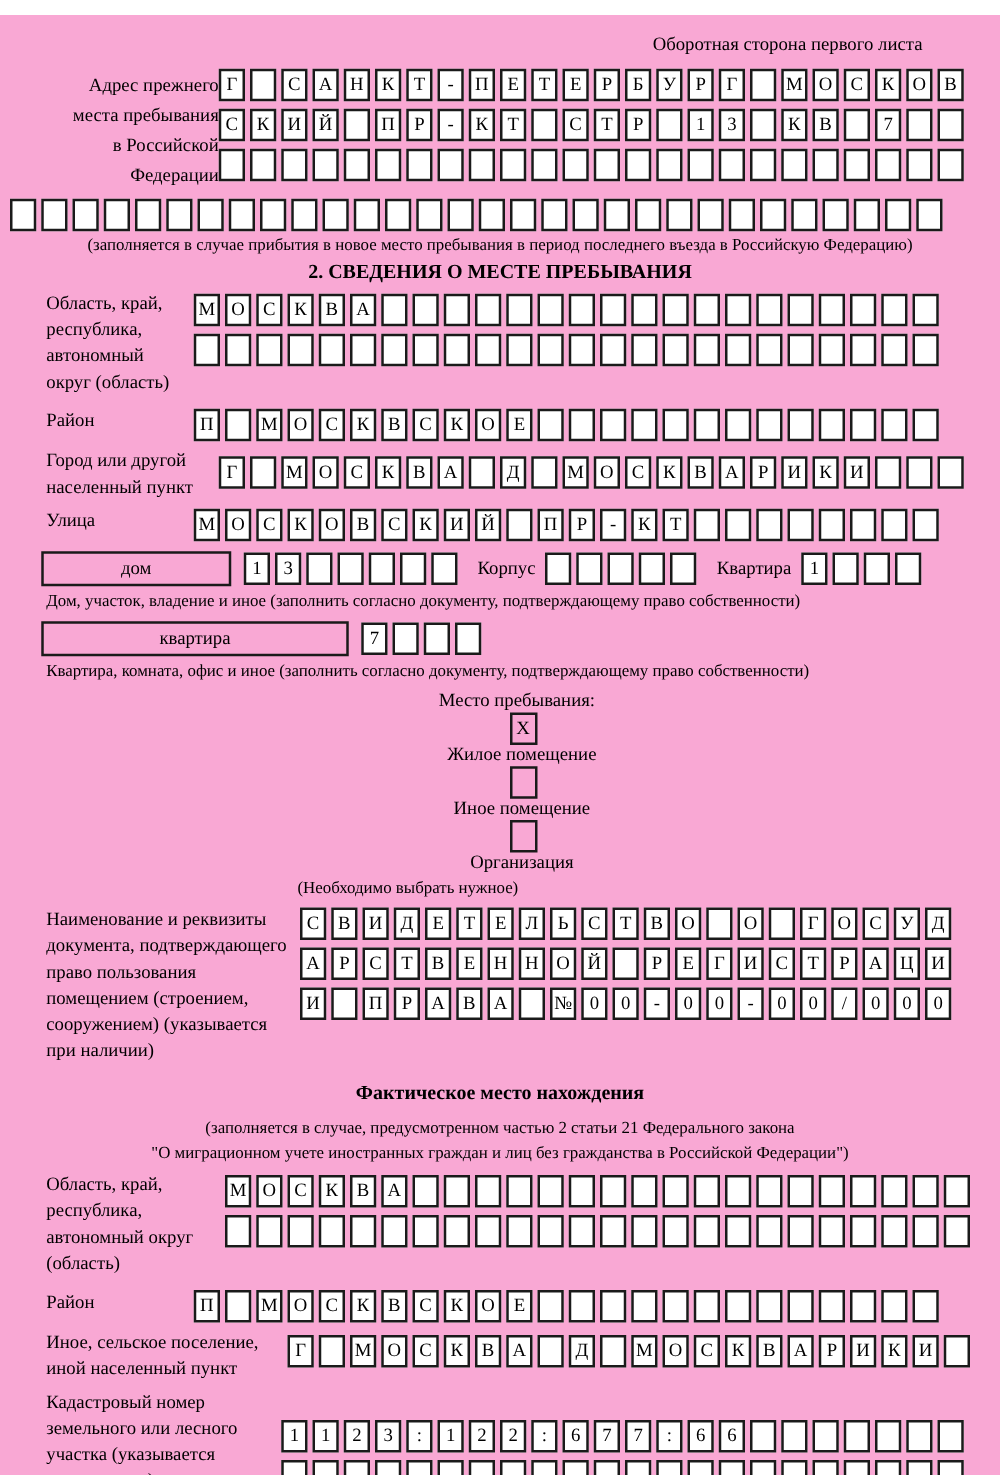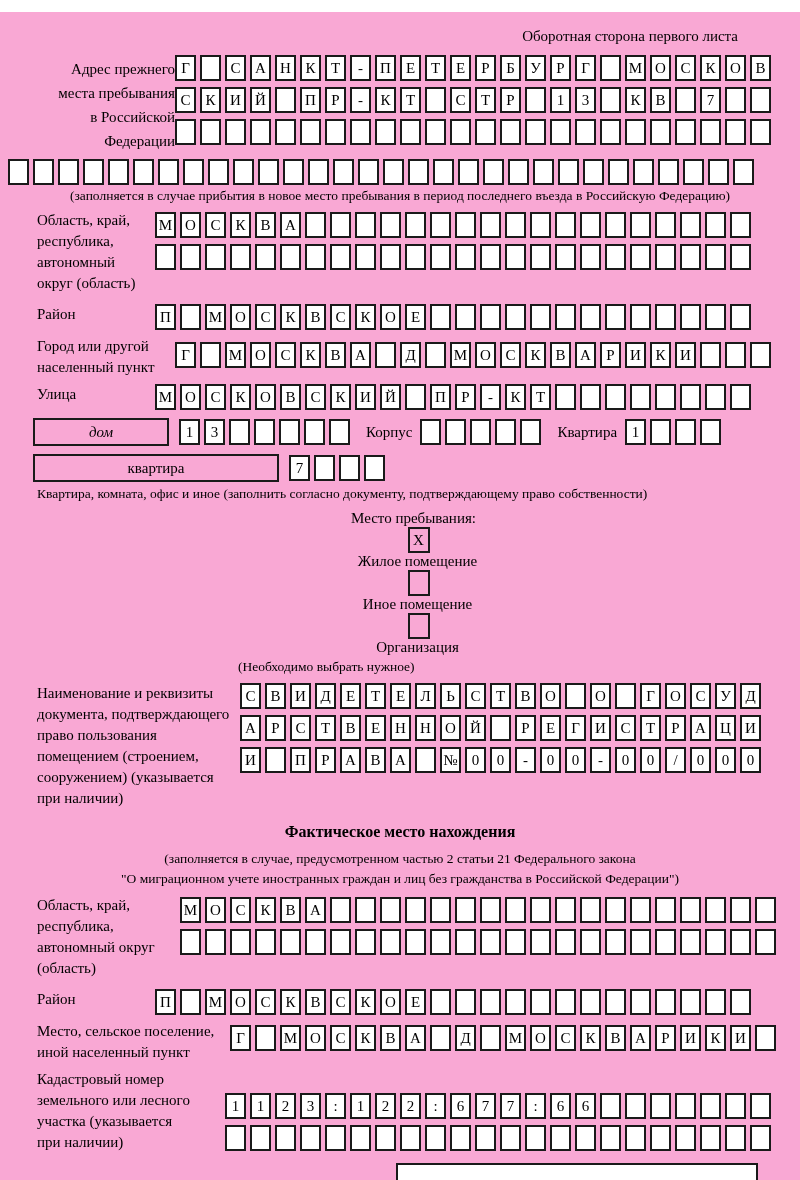--- a/index.html
+++ b/index.html
@@ -47,21 +47,21 @@
   .row-city .label-col { width:138px; }
   .row-city .cellrow { margin-top:6px; }
 
   
   .house-row { display:flex; align-items:center; margin:8px 0 0 33px; }
   .field-box {
     flex:none; height:28px; border:2px solid #1a1a1a;
     display:flex; align-items:center; justify-content:center;
     font-size:15px;
   }
-  .dom-box { width:136px; margin-right:10px;font-style:italic; }
+  .dom-box { width:152px; margin-right:10px; }
   .kv-box { width:246px; margin-right:10px; }
   .inline-label { flex:none; margin:0 8px 0 12px; font-size:15px; }
   .note-left { margin:4px 0 0 37px; }
 
   
   .stay-row { display:flex; align-items:center; margin:8px 0 0 37px;flex-direction:column; }
   .checkbox {
     flex:none; width:22px; height:26px; border:2px solid #1a1a1a;
     display:inline-flex; align-items:center; justify-content:center;
     font-size:15px;
@@ -208,20 +208,21 @@
       <span class="cell"></span>
       <span class="cell"></span>
       <span class="cell"></span>
       <span class="cell"></span>
       <span class="cell"></span>
       <span class="cell"></span>
       <span class="cell"></span>
     </div>
   <div class="caption-center prev-note">(заполняется в случае прибытия в новое место пребывания в период последнего въезда в Российскую Федерацию)</div>
 
+  <div class="title-center sec2-title">2. СВЕДЕНИЯ О МЕСТЕ ПРЕБЫВАНИЯ</div>
 
   <div class="flexrow form-row row-region">
     <div class="label-col">Область, край,
 республика,
 автономный
 округ (область)</div>
     <div class="cellcol">
       <div class="cellrow">
           <span class="cell">М</span>
           <span class="cell">О</span>
@@ -388,20 +389,21 @@
         <span class="cell"></span>
       </div>
     <div class="inline-label">Квартира</div>
     <div class="cellrow">
         <span class="cell">1</span>
         <span class="cell"></span>
         <span class="cell"></span>
         <span class="cell"></span>
       </div>
   </div>
+  <div class="caption note-left">Дом, участок, владение и иное (заполнить согласно документу, подтверждающему право собственности)</div>
 
   <div class="house-row">
     <div class="field-box kv-box">квартира</div>
     <div class="cellrow">
         <span class="cell">7</span>
         <span class="cell"></span>
         <span class="cell"></span>
         <span class="cell"></span>
       </div>
   </div>
@@ -587,21 +589,21 @@
         <span class="cell"></span>
         <span class="cell"></span>
         <span class="cell"></span>
         <span class="cell"></span>
         <span class="cell"></span>
         <span class="cell"></span>
       </div>
   </div>
 
   <div class="flexrow form-row act-city">
-    <div class="label-col">Место, сельское поселение,
+    <div class="label-col">Иное, сельское поселение,
 иной населенный пункт</div>
     <div class="cellrow">
         <span class="cell">Г</span>
         <span class="cell"></span>
         <span class="cell">М</span>
         <span class="cell">О</span>
         <span class="cell">С</span>
         <span class="cell">К</span>
         <span class="cell">В</span>
         <span class="cell">А</span>

